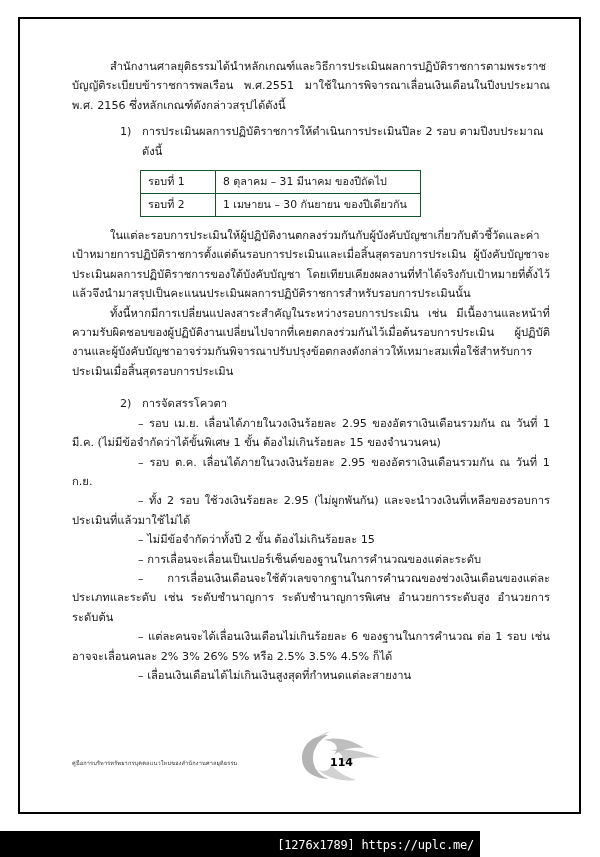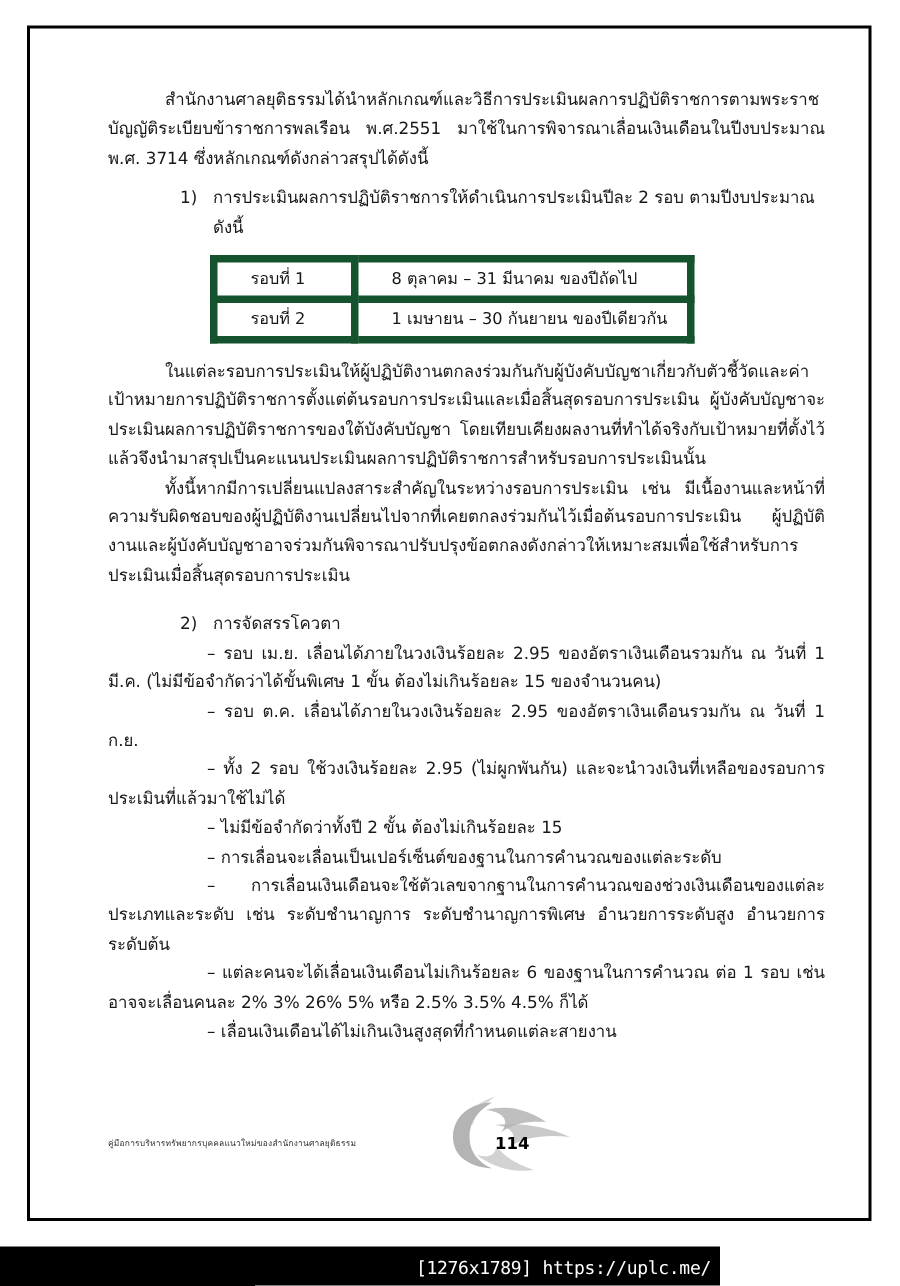--- a/index.html
+++ b/index.html
@@ -126,25 +126,25 @@
   }
   .numitem .txt { flex: 1 1 auto; }
 
   
   #round-table {
     border-collapse: collapse;
     margin: 9px 0 9px 68px;
     background: #ffffff;
   }
   #round-table td {
-    border: 5px solid #14532d;
+    border: 1px solid #14532d;
     font-size: 10.8px;
     line-height: 16px;
     color: #161616;
-    padding: 3px 7px 3px 22px;
+    padding: 3px 7px 3px 7px;
     white-space: nowrap;
   }
   #round-table td.c-label { width: 60px; }
   #round-table td.c-range { width: 190px; }
 
   
   .dashitem {
     font-size: 11.2px;
     line-height: 19.4px;
     color: #181818;
@@ -207,21 +207,21 @@
   }
 </style>
 </head>
 <body>
 
 <div id="page-frame">
 
   <div id="content">
 
 
-    <p class="body">สำนักงานศาลยุติธรรมได้นำหลักเกณฑ์และวิธีการประเมินผลการปฏิบัติราชการตามพระราชบัญญัติระเบียบข้าราชการพลเรือน พ.ศ.2551 มาใช้ในการพิจารณาเลื่อนเงินเดือนในปีงบประมาณ พ.ศ. 3714 ซึ่งหลักเกณฑ์ดังกล่าวสรุปได้ดังนี้</p>
+    <p class="body">สำนักงานศาลยุติธรรมได้นำหลักเกณฑ์และวิธีการประเมินผลการปฏิบัติราชการตามพระราชบัญญัติระเบียบข้าราชการพลเรือน พ.ศ.2551 มาใช้ในการพิจารณาเลื่อนเงินเดือนในปีงบประมาณ พ.ศ. 2156 ซึ่งหลักเกณฑ์ดังกล่าวสรุปได้ดังนี้</p>
 
     <div class="gap-s"></div>
 
     <div class="numitem">
       <span class="num">1)</span>
       <span class="txt">การประเมินผลการปฏิบัติราชการให้ดำเนินการประเมินปีละ 2 รอบ ตามปีงบประมาณ ดังนี้</span>
     </div>
 
     <table id="round-table">
       <tbody>

